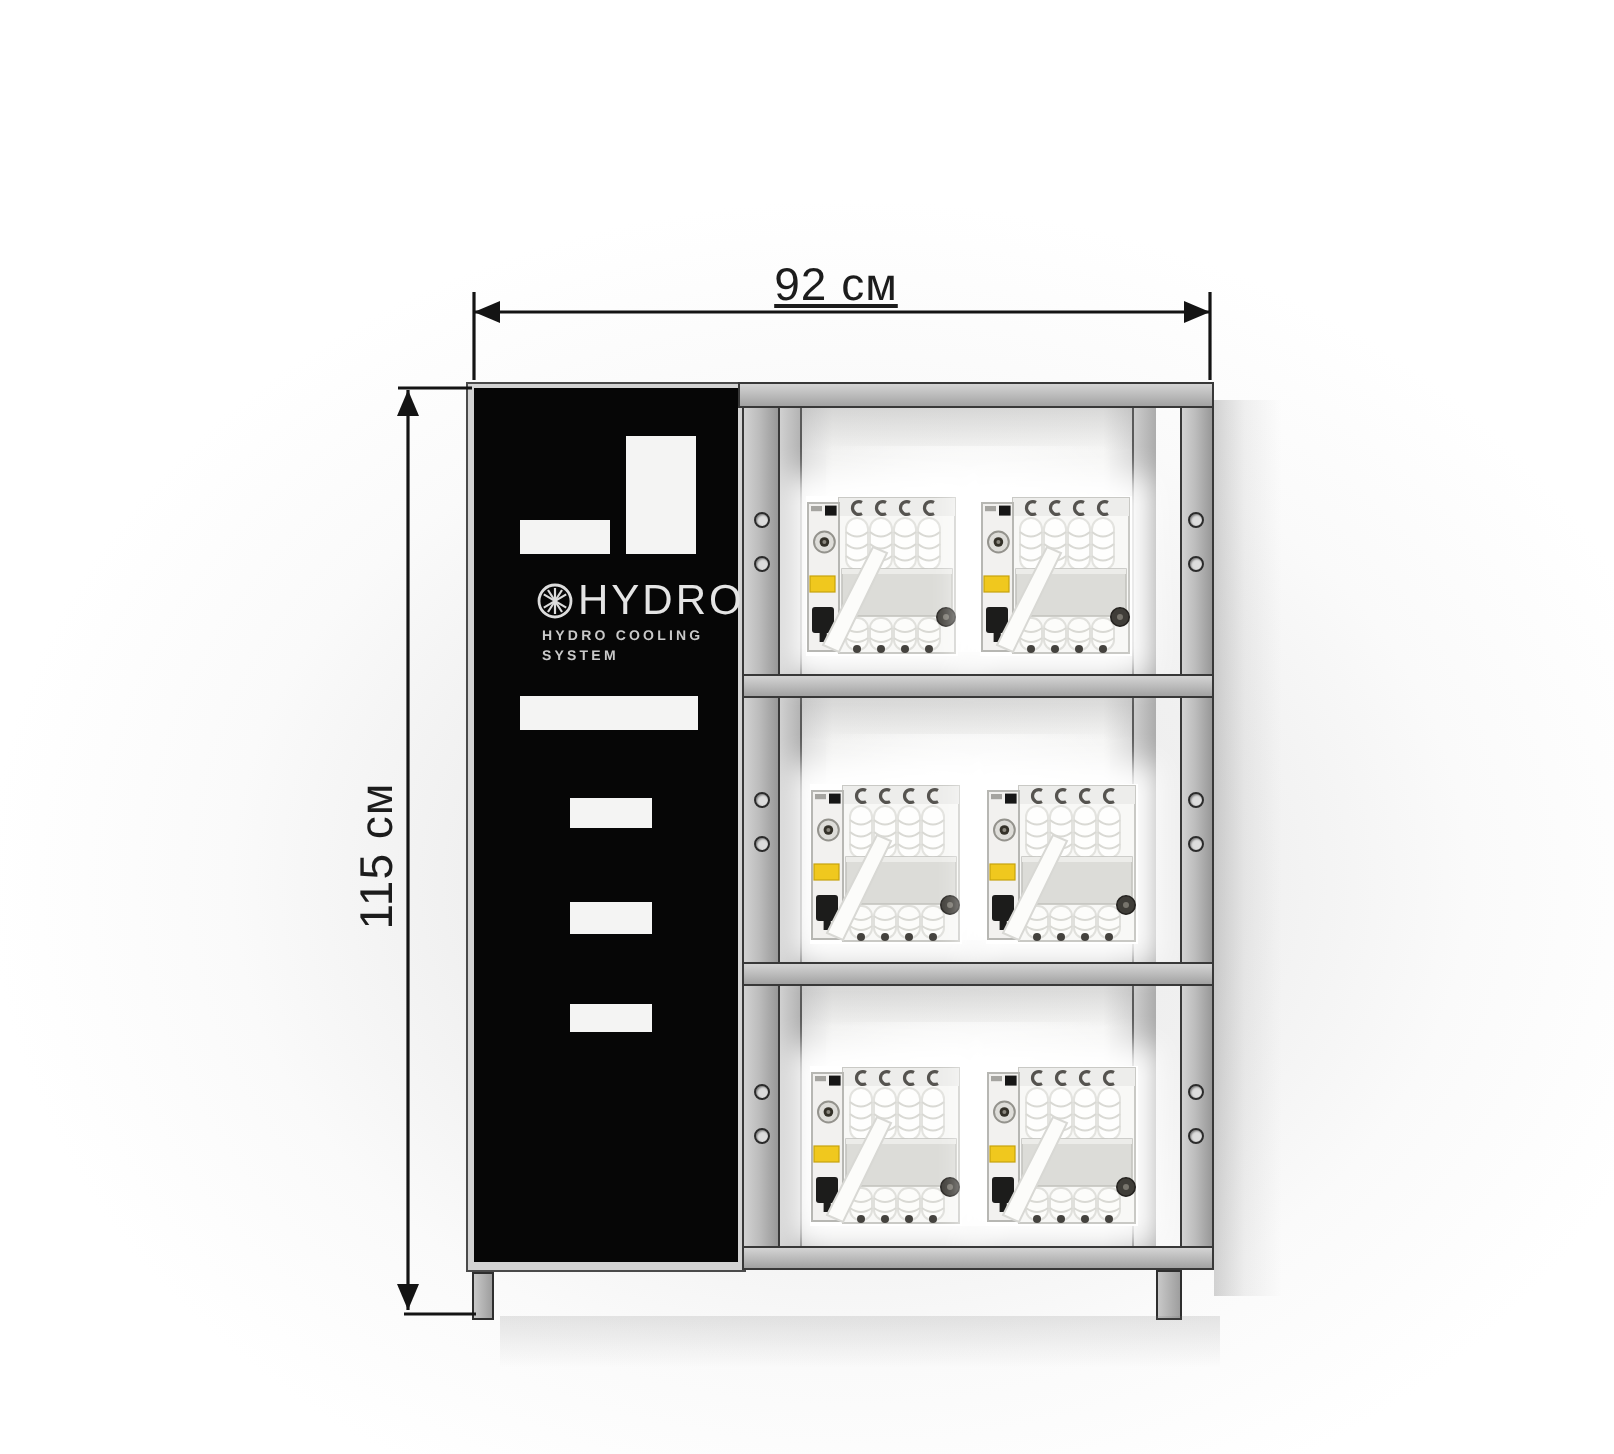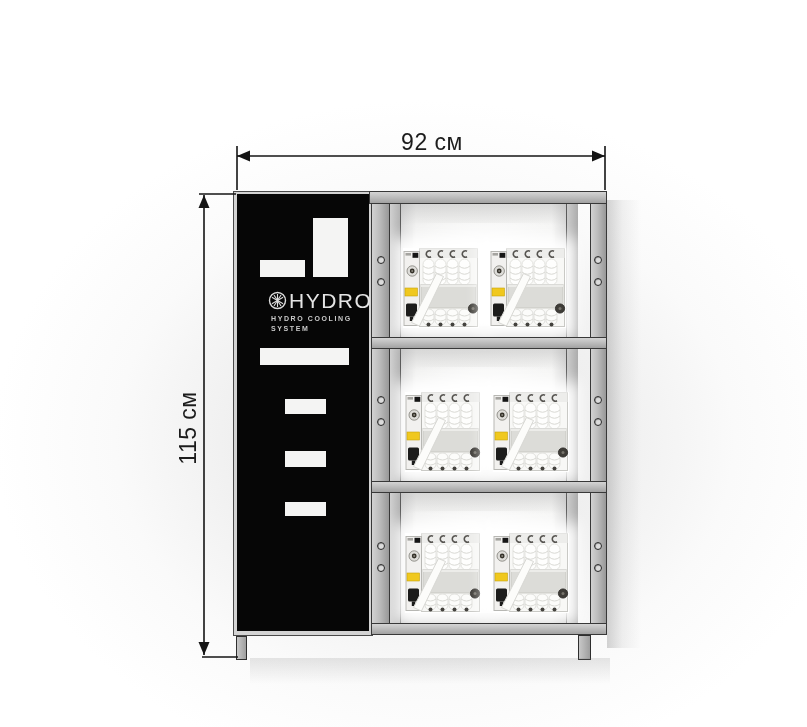--- a/index.html
+++ b/index.html
@@ -12,21 +12,21 @@
   .rack-shadow{left:607px;top:200px;width:34px;height:448px;
     background:linear-gradient(to right,rgba(90,90,90,.26),rgba(120,120,120,.10) 45%,rgba(0,0,0,0));}
   .floor-shadow{left:250px;top:658px;width:360px;height:26px;
     background:linear-gradient(to bottom,rgba(120,120,120,.18),rgba(0,0,0,0));}
 
   
   .dim-svg{left:0;top:0;width:807px;height:727px;pointer-events:none;}
   .dim-svg line{stroke:#141414;stroke-width:1.6;}
   .dim-svg polygon{fill:#141414;}
   .dim-label{color:#1c1c1c;font-size:23px;letter-spacing:.5px;text-align:center;}
-  .dim-w{left:347px;top:129px;width:170px;height:26px;line-height:26px;}
+  .dim-w{left:333px;top:129px;width:170px;height:26px;line-height:26px;text-decoration:underline;}
   .dim-h{left:103px;top:415px;width:170px;height:26px;line-height:26px;transform:rotate(-90deg);}
 
   
   .cab-frame{left:233px;top:191px;width:140px;height:445px;background:#d3d3d3;border:1px solid #4a4a4a;}
   .cab-black{left:237px;top:194px;width:132px;height:437px;background:#060606;}
   .cutout{background:#f4f4f3;}
   .c1{left:260px;top:260px;width:45px;height:17px;}
   .c2{left:313px;top:218px;width:35px;height:59px;}
   .c3{left:260px;top:348px;width:89px;height:17px;}
   .c4{left:285px;top:399px;width:41px;height:15px;}

